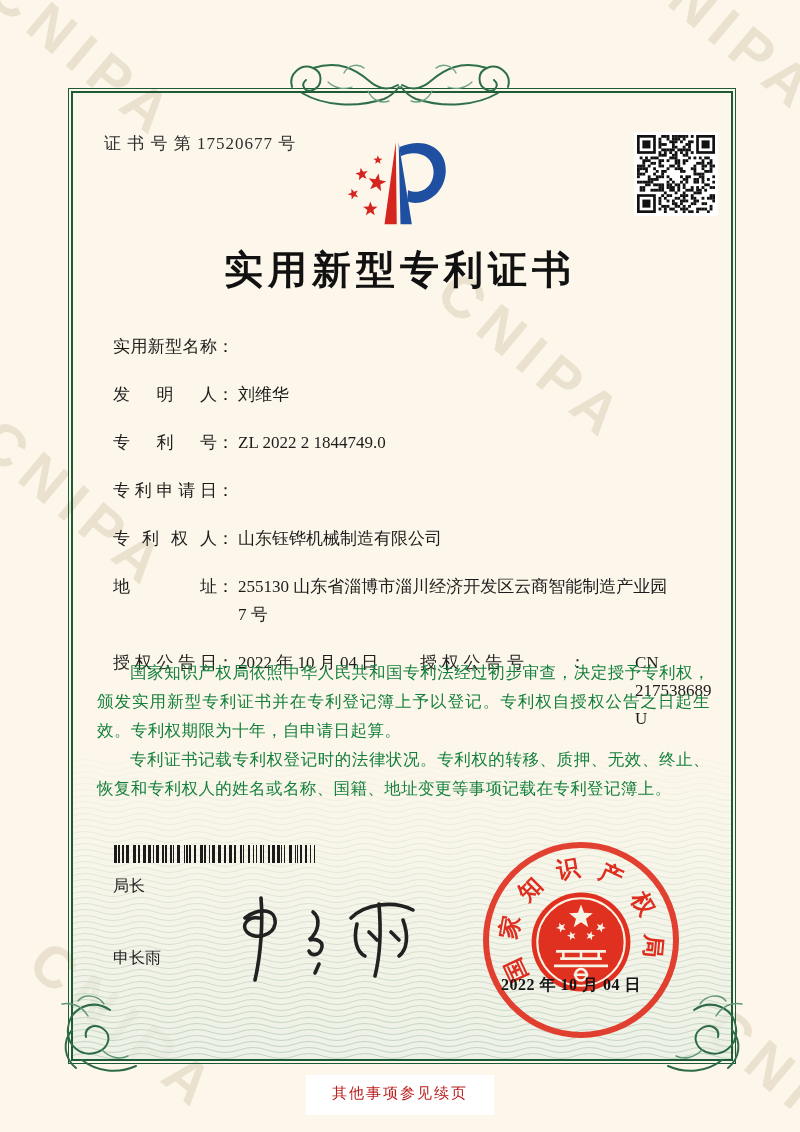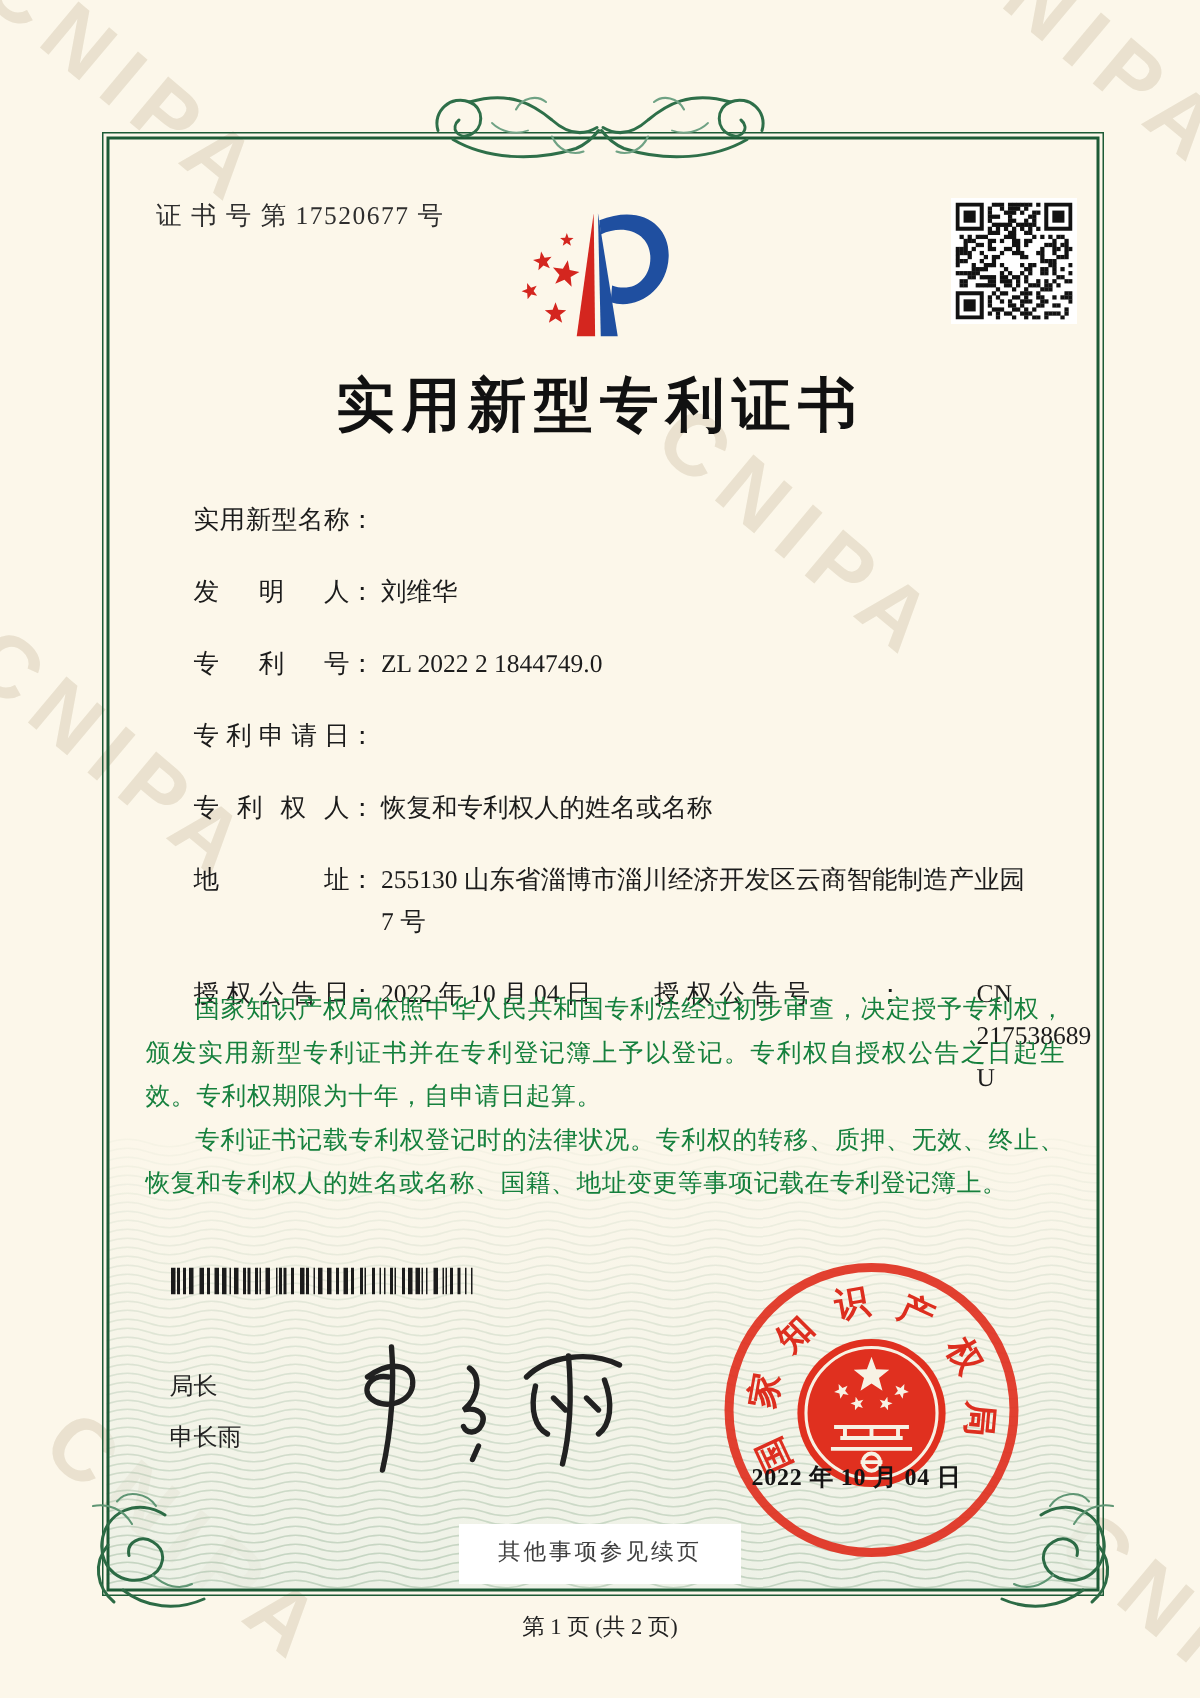--- a/index.html
+++ b/index.html
@@ -35,36 +35,36 @@
   .logo{position:absolute; left:343px; top:126px; z-index:4;}
   .qr{position:absolute; left:634px; top:132px; width:84px; height:84px; background:#fff; z-index:4;}
   .qr svg{position:absolute; left:3px; top:3px;}
   .title{
     position:absolute; left:0; top:243px; width:100%; text-align:center;
     font-size:39px; font-weight:bold; letter-spacing:5px; color:#111; z-index:4;
   }
   
   .fields{position:absolute; left:113px; top:333px; width:575px; z-index:4; font-size:17px;}
   .frow{display:flex; margin-bottom:20px; line-height:28px;}
-  .flabel{width:104px; flex:none; text-align:justify; text-align-last:justify; color:#1c1c1c;margin-left:16px;}
+  .flabel{width:104px; flex:none; text-align:justify; text-align-last:justify; color:#1c1c1c;}
   .fcolon{flex:none; color:#1c1c1c;}
   .fvalue{flex:1; max-width:437px; padding-left:4px; color:#1c1c1c;}
   .grant-row{display:flex; line-height:28px;}
   .grant-row .g1{display:flex; width:307px; flex:none;}
   .grant-row .g2{display:flex; flex:1;gap:45px;}
   
   .paras{position:absolute; left:97px; top:658px; width:613px; z-index:4;}
   .paras p{
     margin:0; font-size:16.5px; line-height:29px; text-indent:2em;
     letter-spacing:0.4px; color:#15803d; text-align:justify;
   }
   
   .barcode{position:absolute; left:114px; top:845px; z-index:4;}
   
-  .officer-title{position:absolute; left:113px; top:914px; font-size:16px;
+  .officer-title{position:absolute; left:113px; top:876px; font-size:16px;
     font-family:"Liberation Sans","DejaVu Sans",sans-serif; color:#222; z-index:4;}
   .officer-name{position:absolute; left:113px; top:948px; font-size:16px;
     font-family:"Liberation Sans","DejaVu Sans",sans-serif; color:#222; z-index:4;}
   .sig{position:absolute; left:215px; top:888px; z-index:4;}
   
   .seal{position:absolute; left:483px; top:842px; width:196px; height:196px; z-index:5;}
   .seal-ring{
     position:absolute; inset:0; border:6px solid rgba(224,48,31,0.92);
     border-radius:50%; box-sizing:border-box;
   }
@@ -74,22 +74,22 @@
   }
   .emblem{position:absolute; left:46px; top:48px;}
   .seal-date{
     position:absolute; left:488px; top:975px; width:166px; text-align:center;
     font-size:16px; font-weight:600; letter-spacing:0.5px; color:#141414; z-index:6;
   }
   
   .page-info{position:absolute; left:0; top:1032px; width:100%; text-align:center;
     font-size:15px; color:#222; z-index:4;margin-top:43px;}
   .note-box{
-    position:absolute; left:50%; top:1016px; transform:translateX(-50%);
-    background:#ffffff; padding:9px 26px 12px; font-size:15px; color:#404040;
+    position:absolute; left:50%; top:1075px; transform:translateX(-50%);
+    background:#ffffff; padding:9px 26px 12px; font-size:15px; color:#b91c1c;
     letter-spacing:2px; z-index:4;
   }
 </style>
 </head>
 <body>
 
 <div class="page">
 
   <div class="wm" style="left:-30px; top:20px;">CNIPA</div>
   <div class="wm" style="left:612px; top:-6px;">CNIPA</div>
@@ -535,21 +535,21 @@
         <span class="fcolon">：</span>
       <span class="fvalue">ZL 2022 2 1844749.0</span>
     </div>
     <div class="frow">
       <span class="flabel">专利申请日</span>
         <span class="fcolon">：</span>
     </div>
     <div class="frow">
       <span class="flabel">专利权人</span>
         <span class="fcolon">：</span>
-      <span class="fvalue">恢复和专利权人的姓名或名称</span>
+      <span class="fvalue">山东钰铧机械制造有限公司</span>
     </div>
     <div class="frow">
       <span class="flabel">地址</span>
         <span class="fcolon">：</span>
       <span class="fvalue">255130  山东省淄博市淄川经济开发区云商智能制造产业园 7 号</span>
     </div>
     <div class="grant-row">
       <div class="g1">
         <span class="flabel">授权公告日</span>
           <span class="fcolon">：</span>

